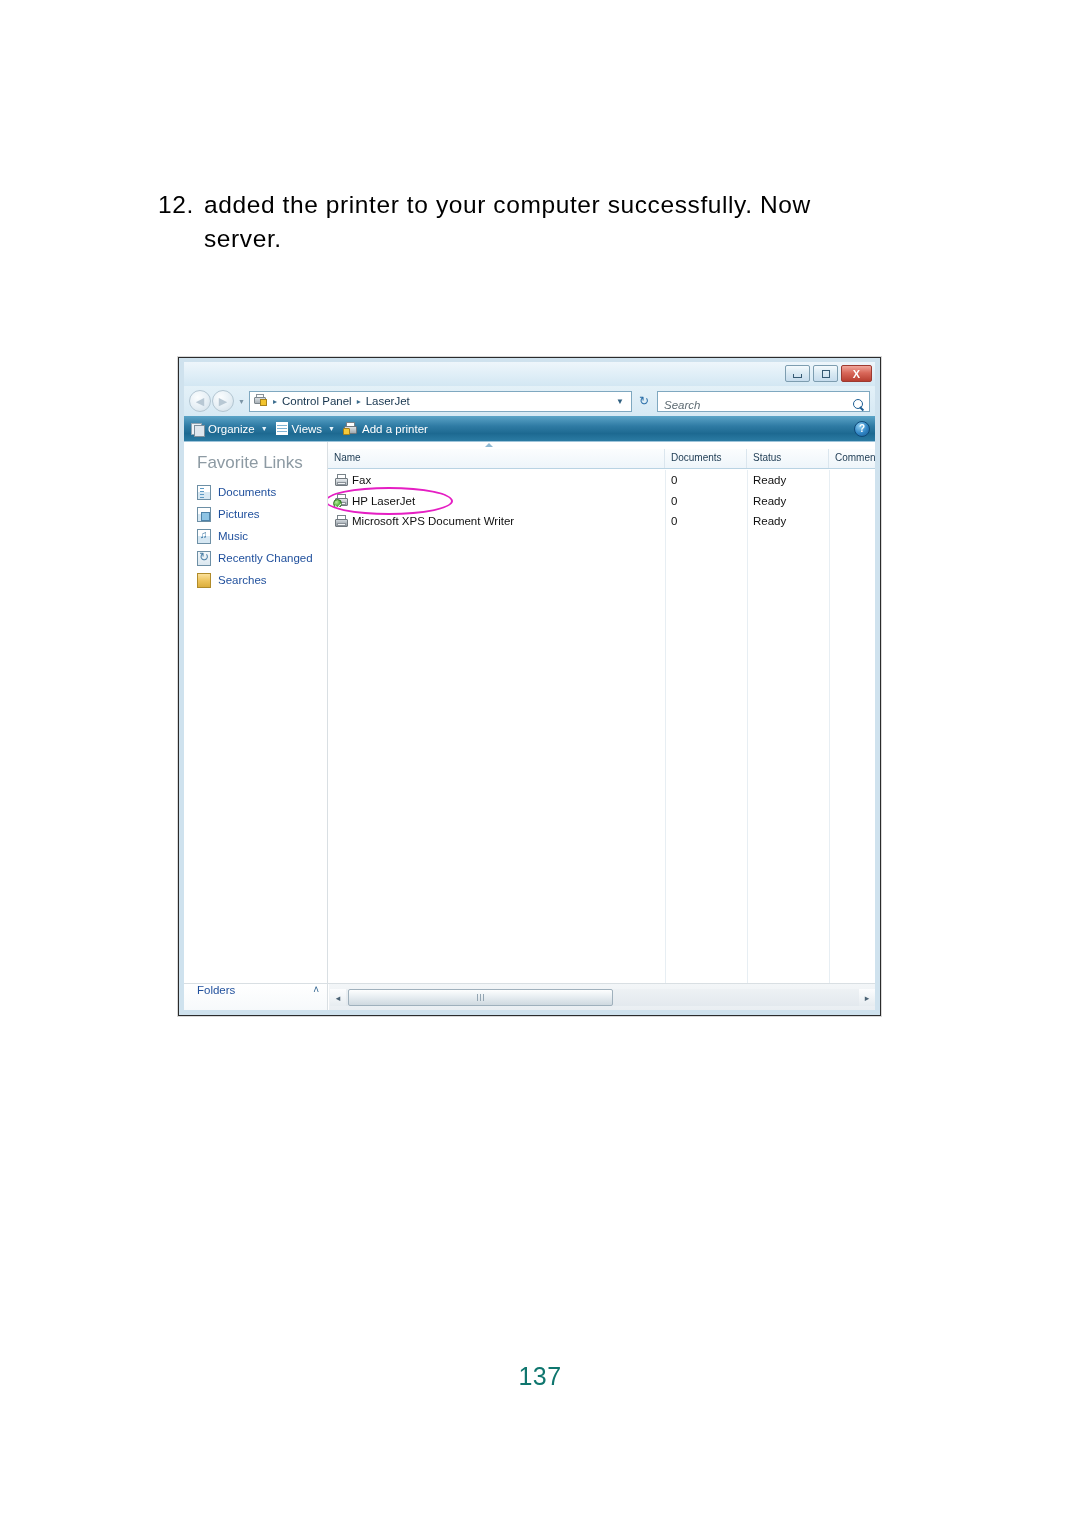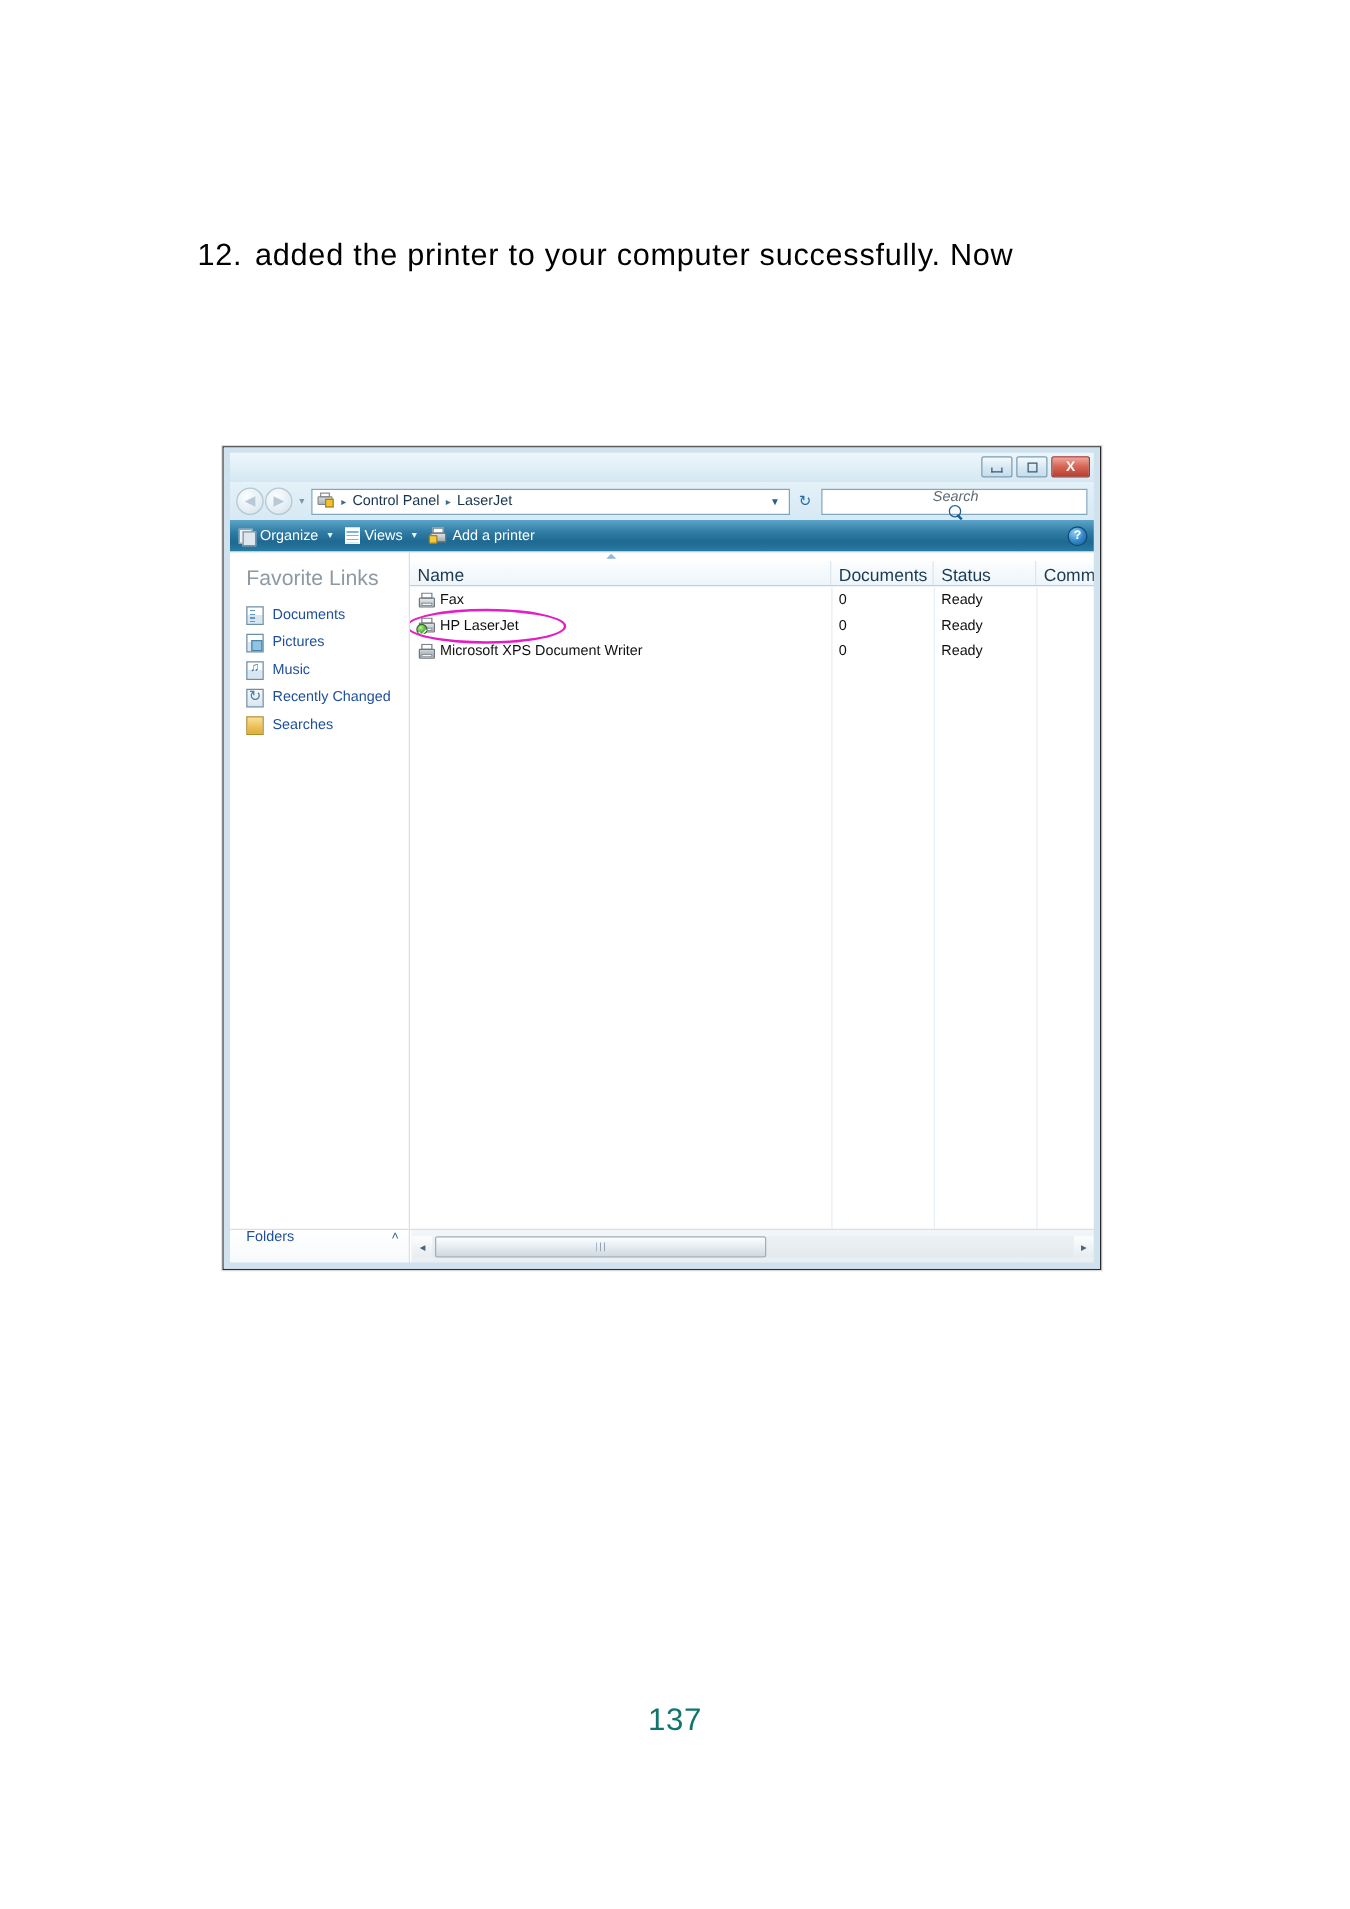--- a/index.html
+++ b/index.html
@@ -164,23 +164,22 @@
     width: 22px; height: 21px;
     display: flex; align-items: center; justify-content: center;
     color: #2a6ea8; font-size: 12px;
     margin-left: 1px;
   }
   .searchbox {
     width: 213px; height: 21px;
     background: #ffffff;
     border: 1px solid #7fa8c0;
     margin-left: 2px;
-    display: flex; align-items: center;
+    display: flex; align-items: flex-end;
     padding: 0 4px 0 6px;
-    flex-direction: column;
   }
   .search-ph {
     flex: 1;
     font-size: 11.5px; font-style: italic; color: #5d6a72;
   }
   .search-mag {
     width: 12px; height: 12px; position: relative; flex: none;
   }
   .search-mag::before {
     content: ""; position: absolute; left: 0; top: 0;
@@ -321,21 +320,21 @@
     border-left: 4px solid transparent;
     border-right: 4px solid transparent;
     border-bottom: 4px solid #8fb9d4;
   }
   .colheader {
     position: absolute;
     left: 0; top: 7px; right: 0; height: 20px;
     display: flex;
     background: linear-gradient(180deg,#fbfdfe 0%, #eef5fa 100%);
     border-bottom: 1px solid #b9d3e3;
-    font-size: 14px; color: #1c3a52;
+    font-size: 10px; color: #1c3a52;
   }
   .colh {
     padding: 3px 0 0 6px;
     border-right: 1px solid #dbe6ee;
     white-space: nowrap; overflow: hidden;
     flex: none;
   }
   .colh.name { width: 337px; }
   .colh.docs { width: 82px; }
   .colh.status { width: 82px; }
@@ -472,20 +471,21 @@
 </style>
 </head>
 <body>
 
 <div class="page">
 
   <div class="instruction">
     <span class="instruction-num">12.</span>
     <div class="instruction-body">
       <span class="ln">added the printer to your computer successfully. Now</span>
+      <span class="ln">server.</span>
     </div>
   </div>
 
   <div class="window">
     <div class="win-inner">
 
       <div class="titlebar">
         <div class="win-controls">
           <div class="wbtn">
               <span class="min-glyph"></span>

